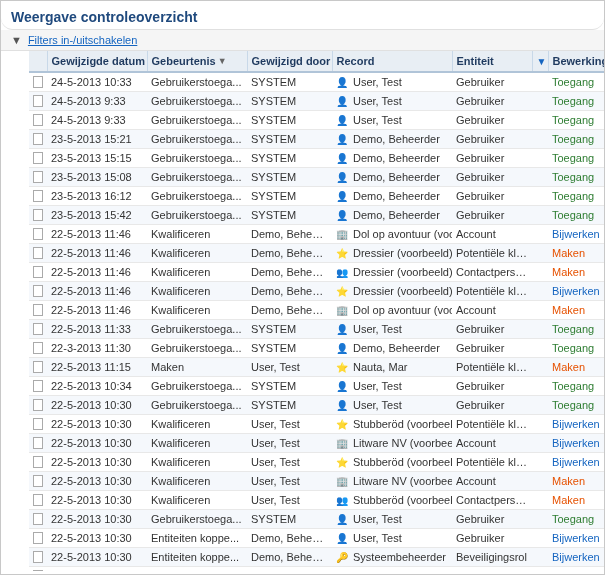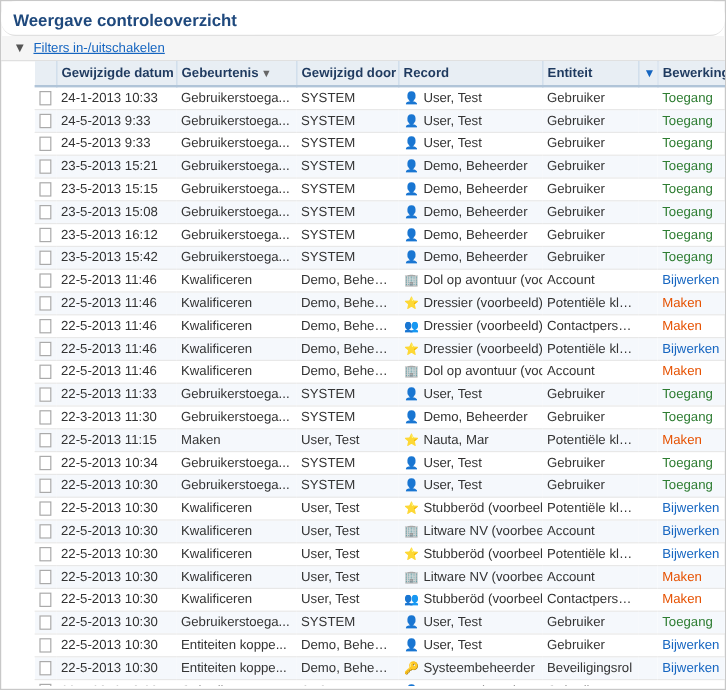--- a/index.html
+++ b/index.html
@@ -196,21 +196,21 @@
           </th>
         </tr>
       </thead>
       <tbody id="table-body">
       <tr>
             <td class="col-check">
               <div class="checkbox-cell">
                 <span class="checkbox"></span>
               </div>
             </td>
-            <td class="col-date">24-1-2013 10:33</td>
+            <td class="col-date">24-5-2013 10:33</td>
             <td class="col-event">Gebruikerstoega...</td>
             <td class="col-changedby">SYSTEM</td>
             <td class="col-record">
               <div class="record-cell">
                 <span class="record-icon icon-user">👤</span>
                 <span>User, Test</span>
               </div>
             </td>
             <td class="col-entity">Gebruiker</td>
             <td class="col-filter"></td>

